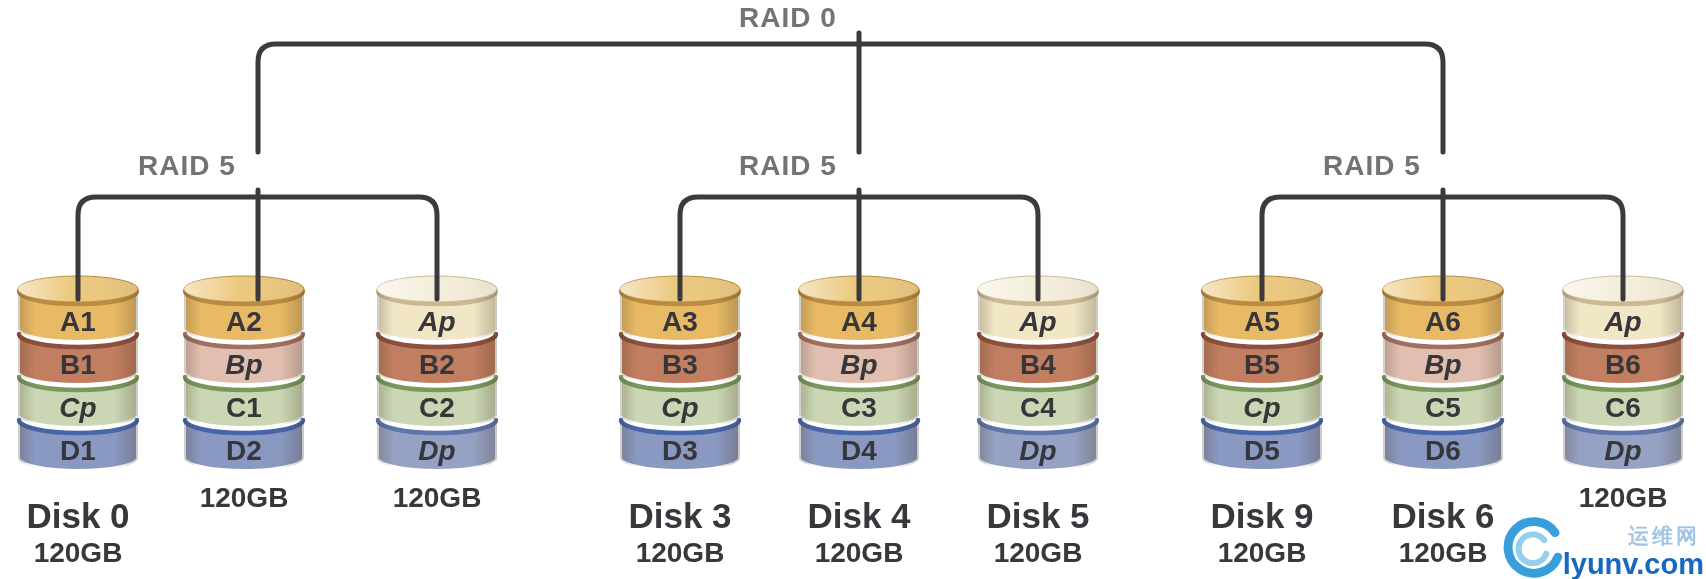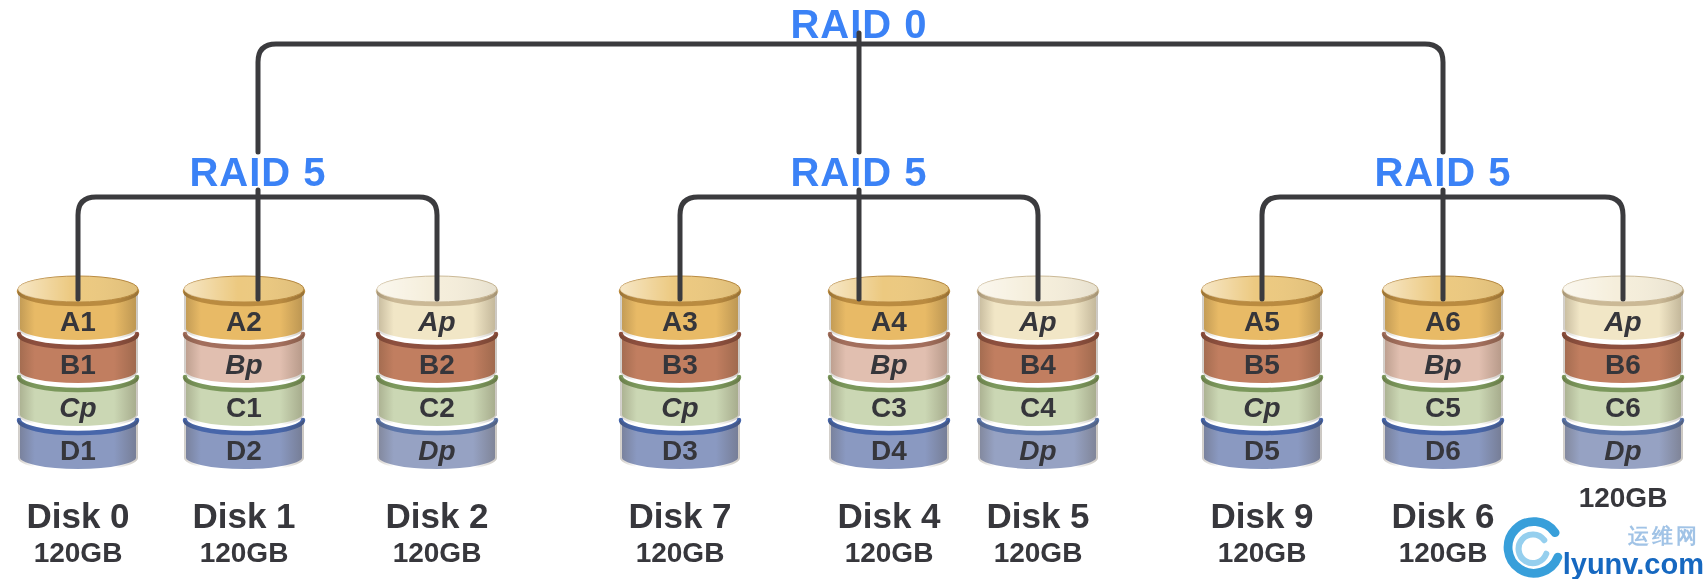--- a/index.html
+++ b/index.html
@@ -4,22 +4,22 @@
 <style>
   html,body{margin:0;padding:0;background:#fff;}
   .canvas{
     position:relative;width:1706px;height:579px;background:#fff;overflow:hidden;
     font-family:"Liberation Sans","DejaVu Sans",sans-serif;
     --ink:#36363b; --line:#3b3b3e; --wm-site:#1668c0; --wm-cn:#8ab5e0;
   }
   .lines{position:absolute;left:0;top:0;width:1706px;height:579px;z-index:6;pointer-events:none;}
   .lines path{fill:none;stroke:var(--line);stroke-width:5;stroke-linecap:round;}
   .raid-label{
-    position:absolute;width:240px;text-align:center;z-index:2;
-    font-size:40px;font-weight:bold;color:#3b82f6;letter-spacing:1px;
+    position:absolute;width:240px;z-index:2;
+    font-size:28px;font-weight:bold;color:#737373;letter-spacing:1px;
   }
   .raid0{left:739px;top:2px;}
   .raid5-0{left:138px;top:150px;}
   .raid5-1{left:739px;top:150px;}
   .raid5-2{left:1323px;top:150px;}
   .disk{position:absolute;top:272px;width:160px;text-align:center;z-index:1;}
   .cyl{display:block;width:132px;height:206px;margin:0 auto;}
   .blk{font-family:"Liberation Sans","DejaVu Sans",sans-serif;font-size:28px;font-weight:bold;
        fill:var(--ink);text-anchor:middle;}
   .blk.parity{font-style:italic;}
@@ -127,21 +127,20 @@
             <path d="M6,103 A60,13 0 0 0 126,103 L126,143 A60,13 0 0 1 6,143 Z" fill="url(#edgeShade)"></path>
             <text x="66" y="145" class="blk">C1</text>
           </g>
           <g>
             <path d="M6,146 A60,13 0 0 0 126,146 L126,186 A60,13 0 0 1 6,186 Z" fill="#8a99c1" stroke="#fff" stroke-width="4" stroke-linejoin="round"></path>
             <path d="M7,148 A59,13 0 0 0 125,148" fill="none" stroke="#4766aa" stroke-width="4.5" stroke-linecap="round"></path>
             <path d="M6,146 A60,13 0 0 0 126,146 L126,186 A60,13 0 0 1 6,186 Z" fill="url(#edgeShade)"></path>
             <text x="66" y="188" class="blk">D2</text>
           </g>
         </svg>
-        <div class="disk-name">Disk 1</div>
         <div class="disk-size">120GB</div>
       </div>
       <div class="disk" style="left: 357px;">
         <svg viewBox="0 0 132 206" class="cyl">
           <g>
             <ellipse cx="66" cy="17" rx="60" ry="13" fill="#fff" stroke="#fff" stroke-width="4"></ellipse>
             <path d="M6,17 A60,13 0 0 0 126,17 L126,57 A60,13 0 0 1 6,57 Z" fill="#f1e6c6" stroke="#fff" stroke-width="4" stroke-linejoin="round"></path>
             <path d="M7,19 A59,13 0 0 0 125,19" fill="none" stroke="#cbb996" stroke-width="4.5" stroke-linecap="round"></path>
             <path d="M6,17 A60,13 0 0 0 126,17 L126,57 A60,13 0 0 1 6,57 Z" fill="url(#edgeShade)"></path>
             <ellipse cx="66" cy="17" rx="60" ry="13" fill="#f5eedb" stroke="#cbb996" stroke-width="1"></ellipse>
@@ -160,21 +159,20 @@
             <path d="M6,103 A60,13 0 0 0 126,103 L126,143 A60,13 0 0 1 6,143 Z" fill="url(#edgeShade)"></path>
             <text x="66" y="145" class="blk">C2</text>
           </g>
           <g>
             <path d="M6,146 A60,13 0 0 0 126,146 L126,186 A60,13 0 0 1 6,186 Z" fill="#96a2c3" stroke="#fff" stroke-width="4" stroke-linejoin="round"></path>
             <path d="M7,148 A59,13 0 0 0 125,148" fill="none" stroke="#5c76aa" stroke-width="4.5" stroke-linecap="round"></path>
             <path d="M6,146 A60,13 0 0 0 126,146 L126,186 A60,13 0 0 1 6,186 Z" fill="url(#edgeShade)"></path>
             <text x="66" y="188" class="blk parity">Dp</text>
           </g>
         </svg>
-        <div class="disk-name">Disk 2</div>
         <div class="disk-size">120GB</div>
       </div>
       <div class="disk" style="left: 600px;">
         <svg viewBox="0 0 132 206" class="cyl">
           <g>
             <ellipse cx="66" cy="17" rx="60" ry="13" fill="#fff" stroke="#fff" stroke-width="4"></ellipse>
             <path d="M6,17 A60,13 0 0 0 126,17 L126,57 A60,13 0 0 1 6,57 Z" fill="#e8ba66" stroke="#fff" stroke-width="4" stroke-linejoin="round"></path>
             <path d="M7,19 A59,13 0 0 0 125,19" fill="none" stroke="#ba8b40" stroke-width="4.5" stroke-linecap="round"></path>
             <path d="M6,17 A60,13 0 0 0 126,17 L126,57 A60,13 0 0 1 6,57 Z" fill="url(#edgeShade)"></path>
             <ellipse cx="66" cy="17" rx="60" ry="13" fill="#ecc980" stroke="#ba8b40" stroke-width="1"></ellipse>
@@ -193,24 +191,24 @@
             <path d="M6,103 A60,13 0 0 0 126,103 L126,143 A60,13 0 0 1 6,143 Z" fill="url(#edgeShade)"></path>
             <text x="66" y="145" class="blk parity">Cp</text>
           </g>
           <g>
             <path d="M6,146 A60,13 0 0 0 126,146 L126,186 A60,13 0 0 1 6,186 Z" fill="#8a99c1" stroke="#fff" stroke-width="4" stroke-linejoin="round"></path>
             <path d="M7,148 A59,13 0 0 0 125,148" fill="none" stroke="#4766aa" stroke-width="4.5" stroke-linecap="round"></path>
             <path d="M6,146 A60,13 0 0 0 126,146 L126,186 A60,13 0 0 1 6,186 Z" fill="url(#edgeShade)"></path>
             <text x="66" y="188" class="blk">D3</text>
           </g>
         </svg>
-        <div class="disk-name">Disk 7</div>
-        <div class="disk-size">120GB</div>
-      </div>
-      <div class="disk" style="left: 809px;">
+        <div class="disk-name">Disk 3</div>
+        <div class="disk-size">120GB</div>
+      </div>
+      <div class="disk" style="left: 779px;">
         <svg viewBox="0 0 132 206" class="cyl">
           <g>
             <ellipse cx="66" cy="17" rx="60" ry="13" fill="#fff" stroke="#fff" stroke-width="4"></ellipse>
             <path d="M6,17 A60,13 0 0 0 126,17 L126,57 A60,13 0 0 1 6,57 Z" fill="#e8ba66" stroke="#fff" stroke-width="4" stroke-linejoin="round"></path>
             <path d="M7,19 A59,13 0 0 0 125,19" fill="none" stroke="#ba8b40" stroke-width="4.5" stroke-linecap="round"></path>
             <path d="M6,17 A60,13 0 0 0 126,17 L126,57 A60,13 0 0 1 6,57 Z" fill="url(#edgeShade)"></path>
             <ellipse cx="66" cy="17" rx="60" ry="13" fill="#ecc980" stroke="#ba8b40" stroke-width="1"></ellipse>
             <ellipse cx="66" cy="17" rx="60" ry="13" fill="url(#eglow)"></ellipse>
             <text x="66" y="59" class="blk">A4</text>
           </g>

